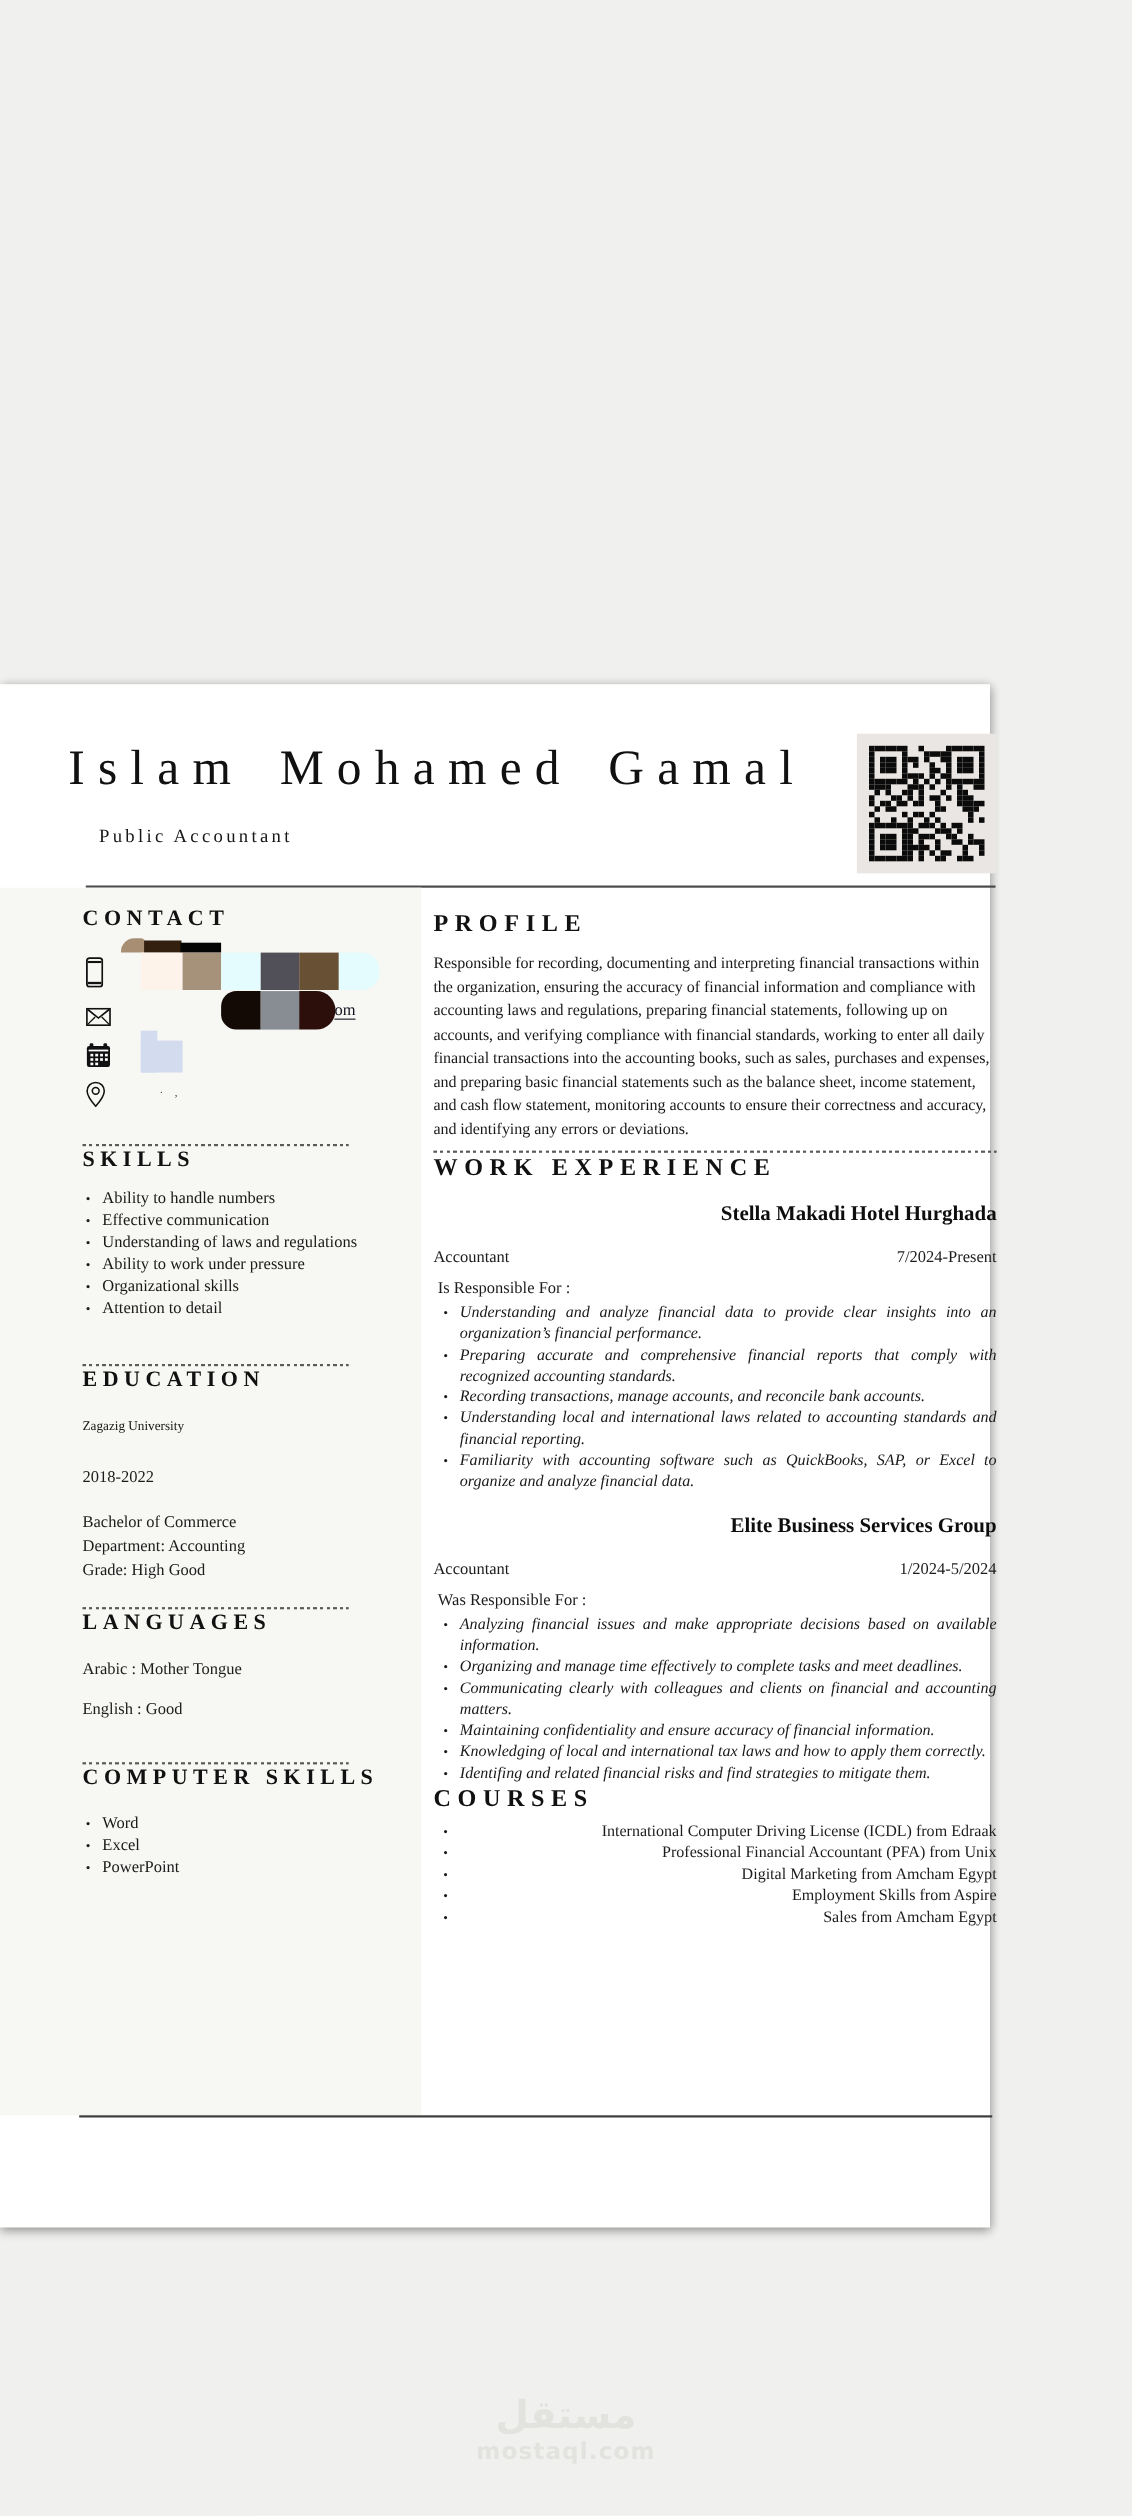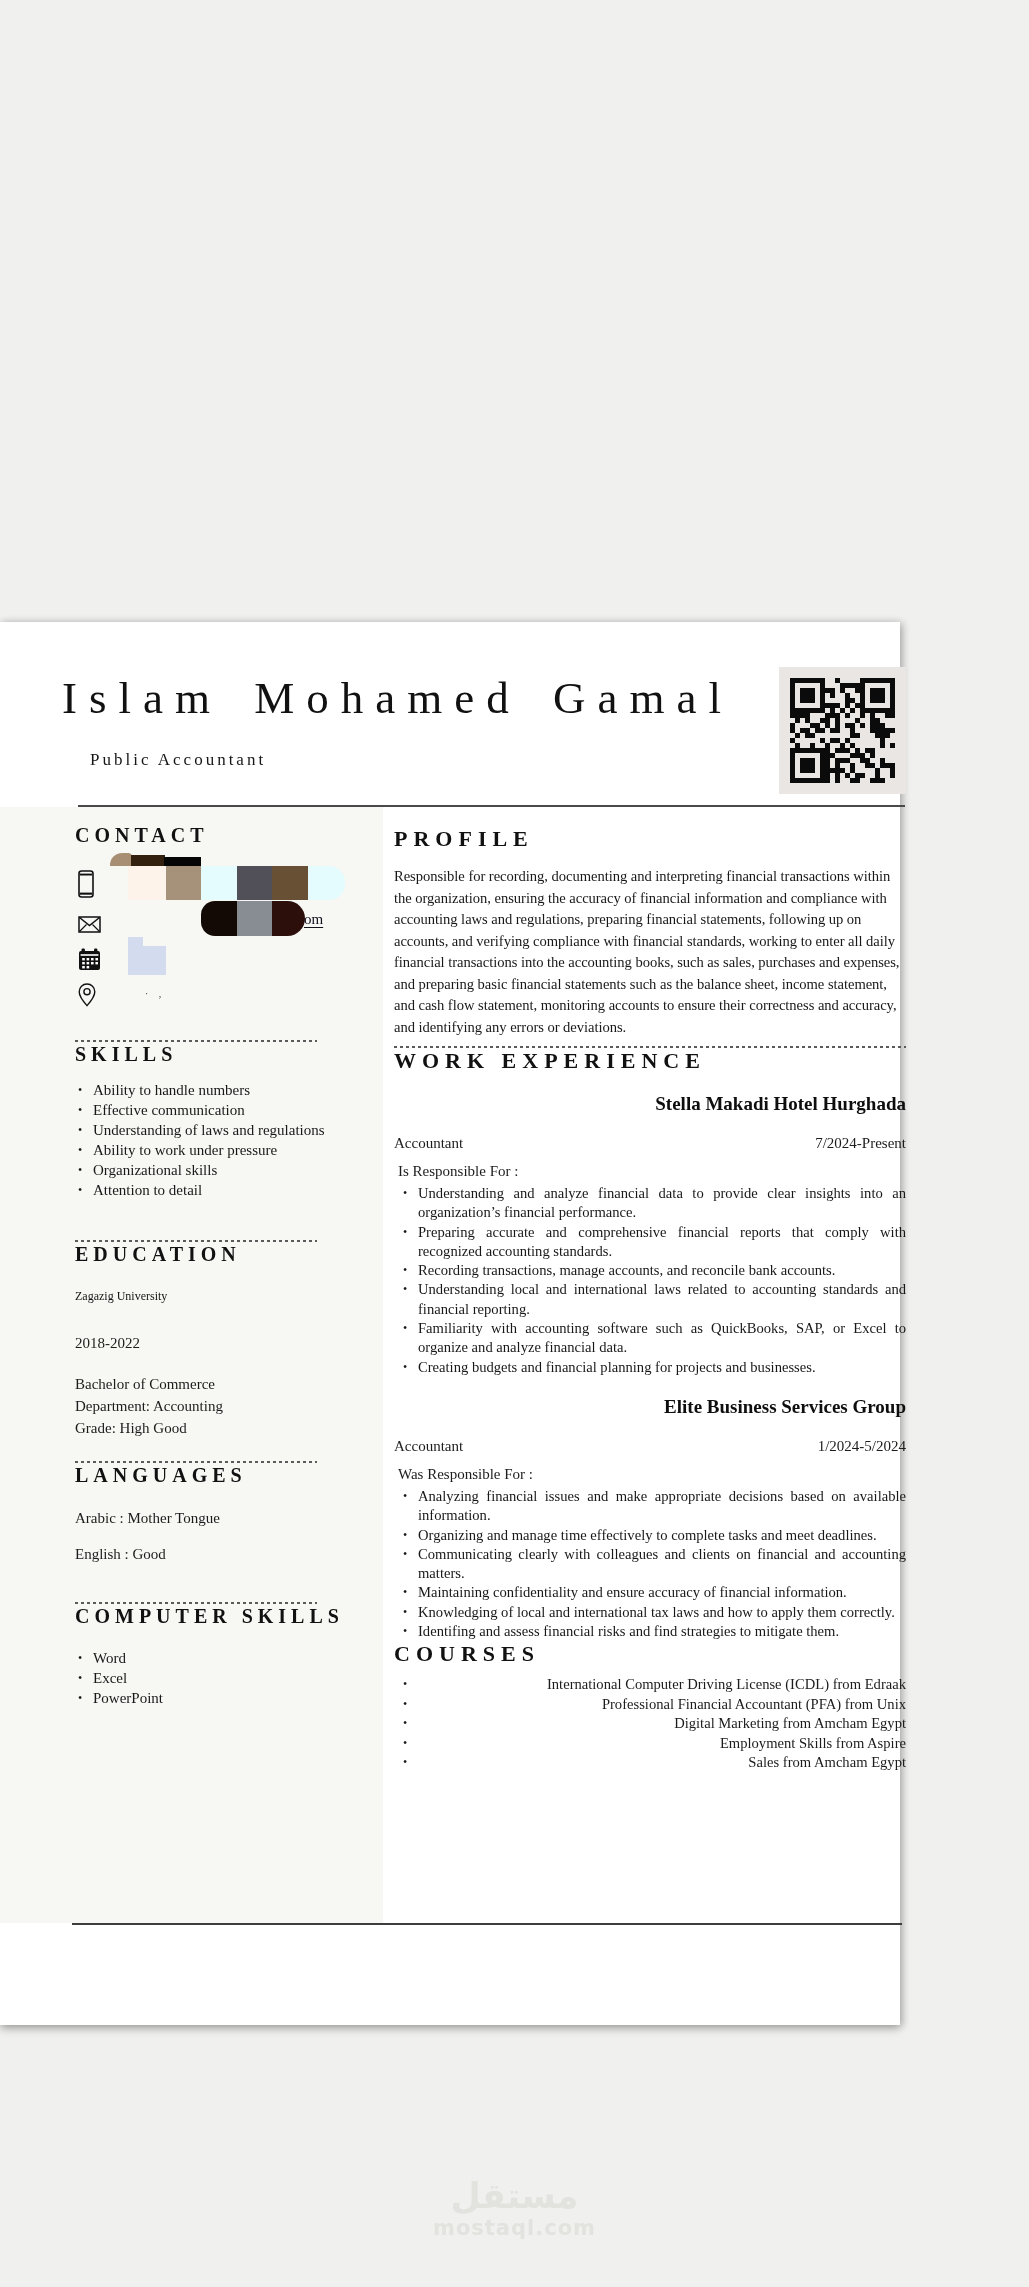--- a/index.html
+++ b/index.html
@@ -106,21 +106,21 @@
   .company{margin:18px 0 0 0;font-size:19px;line-height:24px;font-weight:700;color:#0e0e0e;text-align:right;}
   .company.second{margin-top:18px;}
   .job-meta{display:flex;justify-content:space-between;margin-top:18px;font-size:15px;line-height:19px;}
   .job-meta .dates{text-align:right;}
   .job-intro{margin-top:9px;font-size:15px;line-height:19px;padding-left:4px;}
   .job-list{
     list-style:none;margin:3px 0 0 0;padding:0 0 0 6px;
     font-size:14.6px;line-height:19.3px;color:#181818;
     text-align:justify;
   }
-  .job-list li{position:relative;padding-left:18px;text-align:justify;}
+  .job-list li{position:relative;padding-left:18px;text-align:justify;font-style:italic;}
   .job-list li::before{content:"•";position:absolute;left:3px;top:0;font-size:12px;}
   .h-courses{margin-top:14px;}
   .courses-list{margin-top:8px;list-style:none;padding:0 0 0 6px;font-size:14.6px;line-height:19.4px;text-align:right;}
   .courses-list li{position:relative;padding-left:18px;}
   .courses-list li::before{content:"•";position:absolute;left:3px;top:0;font-size:12px;}
 
   
   .watermark{
     position:absolute;left:0;top:2176px;width:1029px;text-align:center;
     font-family:"DejaVu Sans","Liberation Sans",sans-serif;
@@ -703,36 +703,35 @@
       <span>Accountant</span>
       <span class="dates">7/2024-Present</span>
     </div>
     <div class="job-intro">Is Responsible For :</div>
     <ul class="job-list">
       <li>Understanding and analyze financial data to provide clear insights into an organization’s financial performance.</li>
       <li>Preparing accurate and comprehensive financial reports that comply with recognized accounting standards.</li>
       <li>Recording transactions, manage accounts, and reconcile bank accounts.</li>
       <li>Understanding local and international laws related to accounting standards and financial reporting.</li>
       <li>Familiarity with accounting software such as QuickBooks, SAP, or Excel to organize and analyze financial data.</li>
-      <li>Creating budgets and financial planning for projects and businesses.</li>
     </ul>
 
     <h3 class="company second">Elite Business Services Group</h3>
     <div class="job-meta">
       <span>Accountant</span>
       <span class="dates">1/2024-5/2024</span>
     </div>
     <div class="job-intro">Was Responsible For :</div>
     <ul class="job-list">
       <li>Analyzing financial issues and make appropriate decisions based on available information.</li>
       <li>Organizing and manage time effectively to complete tasks and meet deadlines.</li>
       <li>Communicating clearly with colleagues and clients on financial and accounting matters.</li>
       <li>Maintaining confidentiality and ensure accuracy of financial information.</li>
       <li>Knowledging of local and international tax laws and how to apply them correctly.</li>
-      <li>Identifing and assess financial risks and find strategies to mitigate them.</li>
+      <li>Identifing and related financial risks and find strategies to mitigate them.</li>
     </ul>
 
     <h2 class="sec-main h-courses">COURSES</h2>
     <ul class="courses-list">
       <li>International Computer Driving License (ICDL) from Edraak</li>
       <li>Professional Financial Accountant (PFA) from Unix</li>
       <li>Digital Marketing from Amcham Egypt</li>
       <li>Employment Skills from Aspire</li>
       <li>Sales from Amcham Egypt</li>
     </ul>

